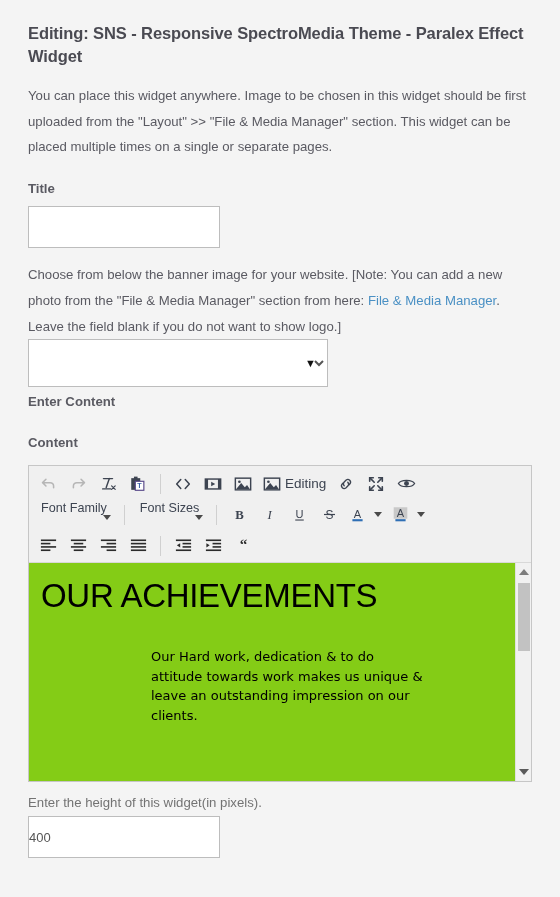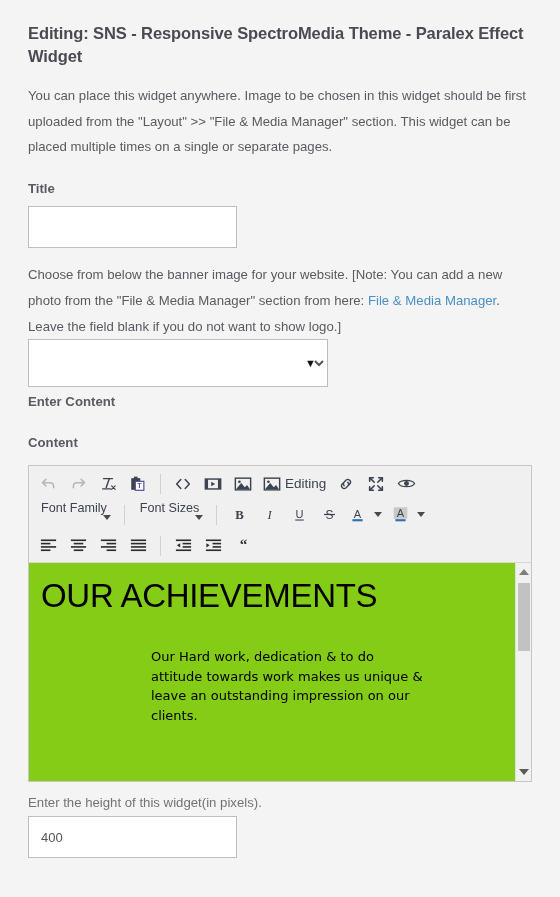--- a/index.html
+++ b/index.html
@@ -34,28 +34,28 @@
     font-size: 13.2px;
     color: #5a5a62;
     line-height: 1.9;
     margin: 16px 0 5px 0;
     font-weight: bold;
   }
   .field-label.tight { margin: 2px 0 5px 0; }
 
   .text-input {
     display: block;
-    width: 209px;
+    width: 192px;
     height: 42px;
     background: #fff;
     border: 1px solid #bdbdbd;
     font-size: 13px;
     color: #555;
     font-family: "Liberation Sans", sans-serif;
-    padding: 0 12px;
+    padding: 0 0;
     outline: none;
     border-radius: 0;
   }
 
   .select-wrap {
     position: relative;
     width: 300px;
     height: 48px;
   }
   .select-box {

